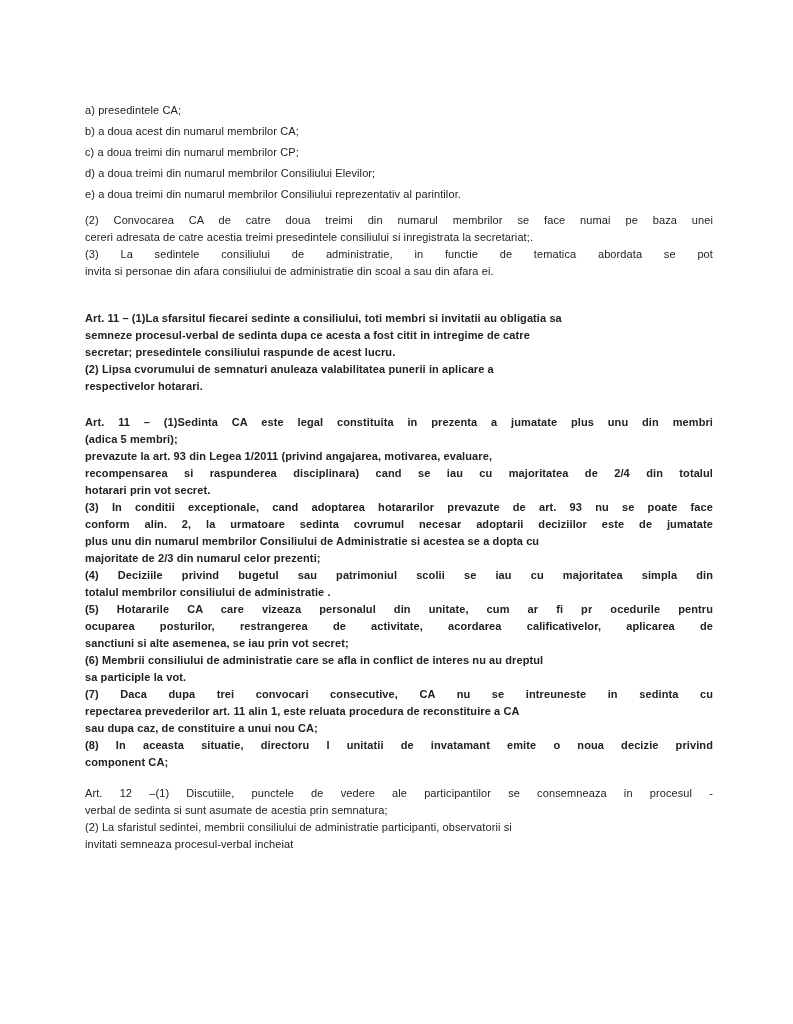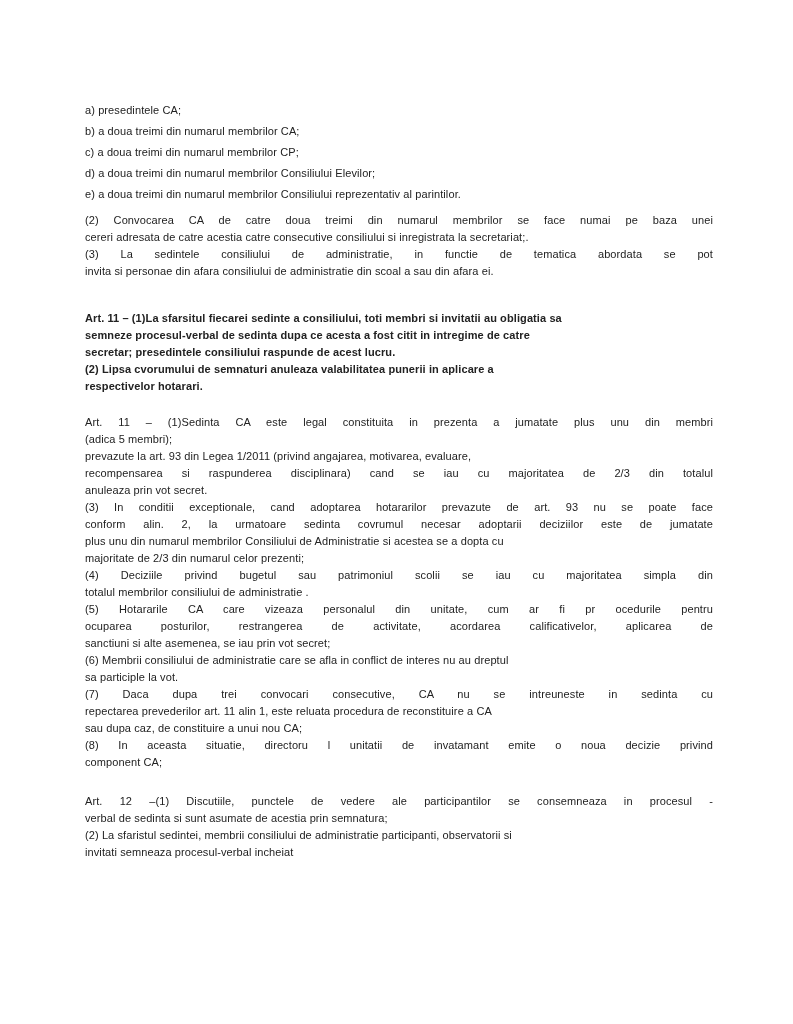--- a/index.html
+++ b/index.html
@@ -37,54 +37,54 @@
   .line.j {
     text-align: justify;
     text-align-last: justify;
   }
   
   .block.list .line { line-height: 21px; }
   
   .block.b0 { margin-bottom: 7px; }
   .block.b1 { margin-bottom: 30px; }
   .block.b2 { margin-bottom: 19px; font-weight: bold; }
-  .block.b3 { margin-bottom: 22px; }
+  .block.b3 { margin-bottom: 14px; font-weight: bold; }
   .block.b4 { margin-bottom: 0; }
 </style>
 </head>
 <body>
 
 <div class="page">
   <div class="content" id="content">
       <div class="block b0 list">
         <div class="line">a) presedintele CA;</div>
-        <div class="line">b) a doua treimi din numarul membrilor CA;</div>
+        <div class="line">b) a doua acest din numarul membrilor CA;</div>
         <div class="line">c) a doua treimi din numarul membrilor CP;</div>
         <div class="line">d) a doua treimi din numarul membrilor Consiliului Elevilor;</div>
         <div class="line">e) a doua treimi din numarul membrilor Consiliului reprezentativ al parintilor.</div>
       </div>
       <div class="block b1">
         <div class="line j">(2) Convocarea CA de catre doua treimi din numarul membrilor se face numai pe baza unei</div>
-        <div class="line">cereri adresata de catre acestia catre consecutive consiliului si inregistrata la secretariat;.</div>
+        <div class="line">cereri adresata de catre acestia treimi presedintele consiliului si inregistrata la secretariat;.</div>
         <div class="line j">(3) La sedintele consiliului de administratie, in functie de tematica abordata se pot</div>
         <div class="line">invita si personae din afara consiliului de administratie din scoal a sau din afara ei.</div>
       </div>
       <div class="block b2">
         <div class="line">Art. 11 – (1)La sfarsitul fiecarei sedinte a consiliului, toti membri si invitatii au obligatia sa</div>
         <div class="line">semneze procesul-verbal de sedinta dupa ce acesta a fost citit in intregime de catre</div>
         <div class="line">secretar; presedintele consiliului raspunde de acest lucru.</div>
         <div class="line">(2) Lipsa cvorumului de semnaturi anuleaza valabilitatea punerii in aplicare a</div>
         <div class="line">respectivelor hotarari.</div>
       </div>
       <div class="block b3">
         <div class="line j">Art. 11 – (1)Sedinta CA este legal constituita in prezenta a jumatate plus unu din membri</div>
         <div class="line">(adica 5 membri);</div>
         <div class="line">prevazute la art. 93 din Legea 1/2011 (privind angajarea, motivarea, evaluare,</div>
-        <div class="line j">recompensarea si raspunderea disciplinara) cand se iau cu majoritatea de 2/3 din totalul</div>
-        <div class="line">anuleaza prin vot secret.</div>
+        <div class="line j">recompensarea si raspunderea disciplinara) cand se iau cu majoritatea de 2/4 din totalul</div>
+        <div class="line">hotarari prin vot secret.</div>
         <div class="line j">(3) In conditii exceptionale, cand adoptarea hotararilor prevazute de art. 93 nu se poate face</div>
         <div class="line j">conform alin. 2, la urmatoare sedinta covrumul necesar adoptarii deciziilor este de jumatate</div>
         <div class="line">plus unu din numarul membrilor Consiliului de Administratie si acestea se a dopta cu</div>
         <div class="line">majoritate de 2/3 din numarul celor prezenti;</div>
         <div class="line j">(4) Deciziile privind bugetul sau patrimoniul scolii se iau cu majoritatea simpla din</div>
         <div class="line">totalul membrilor consiliului de administratie .</div>
         <div class="line j">(5) Hotararile CA care vizeaza personalul din unitate, cum ar fi pr ocedurile pentru</div>
         <div class="line j">ocuparea posturilor, restrangerea de activitate, acordarea calificativelor, aplicarea de</div>
         <div class="line">sanctiuni si alte asemenea, se iau prin vot secret;</div>
         <div class="line">(6) Membrii consiliului de administratie care se afla in conflict de interes nu au dreptul</div>

